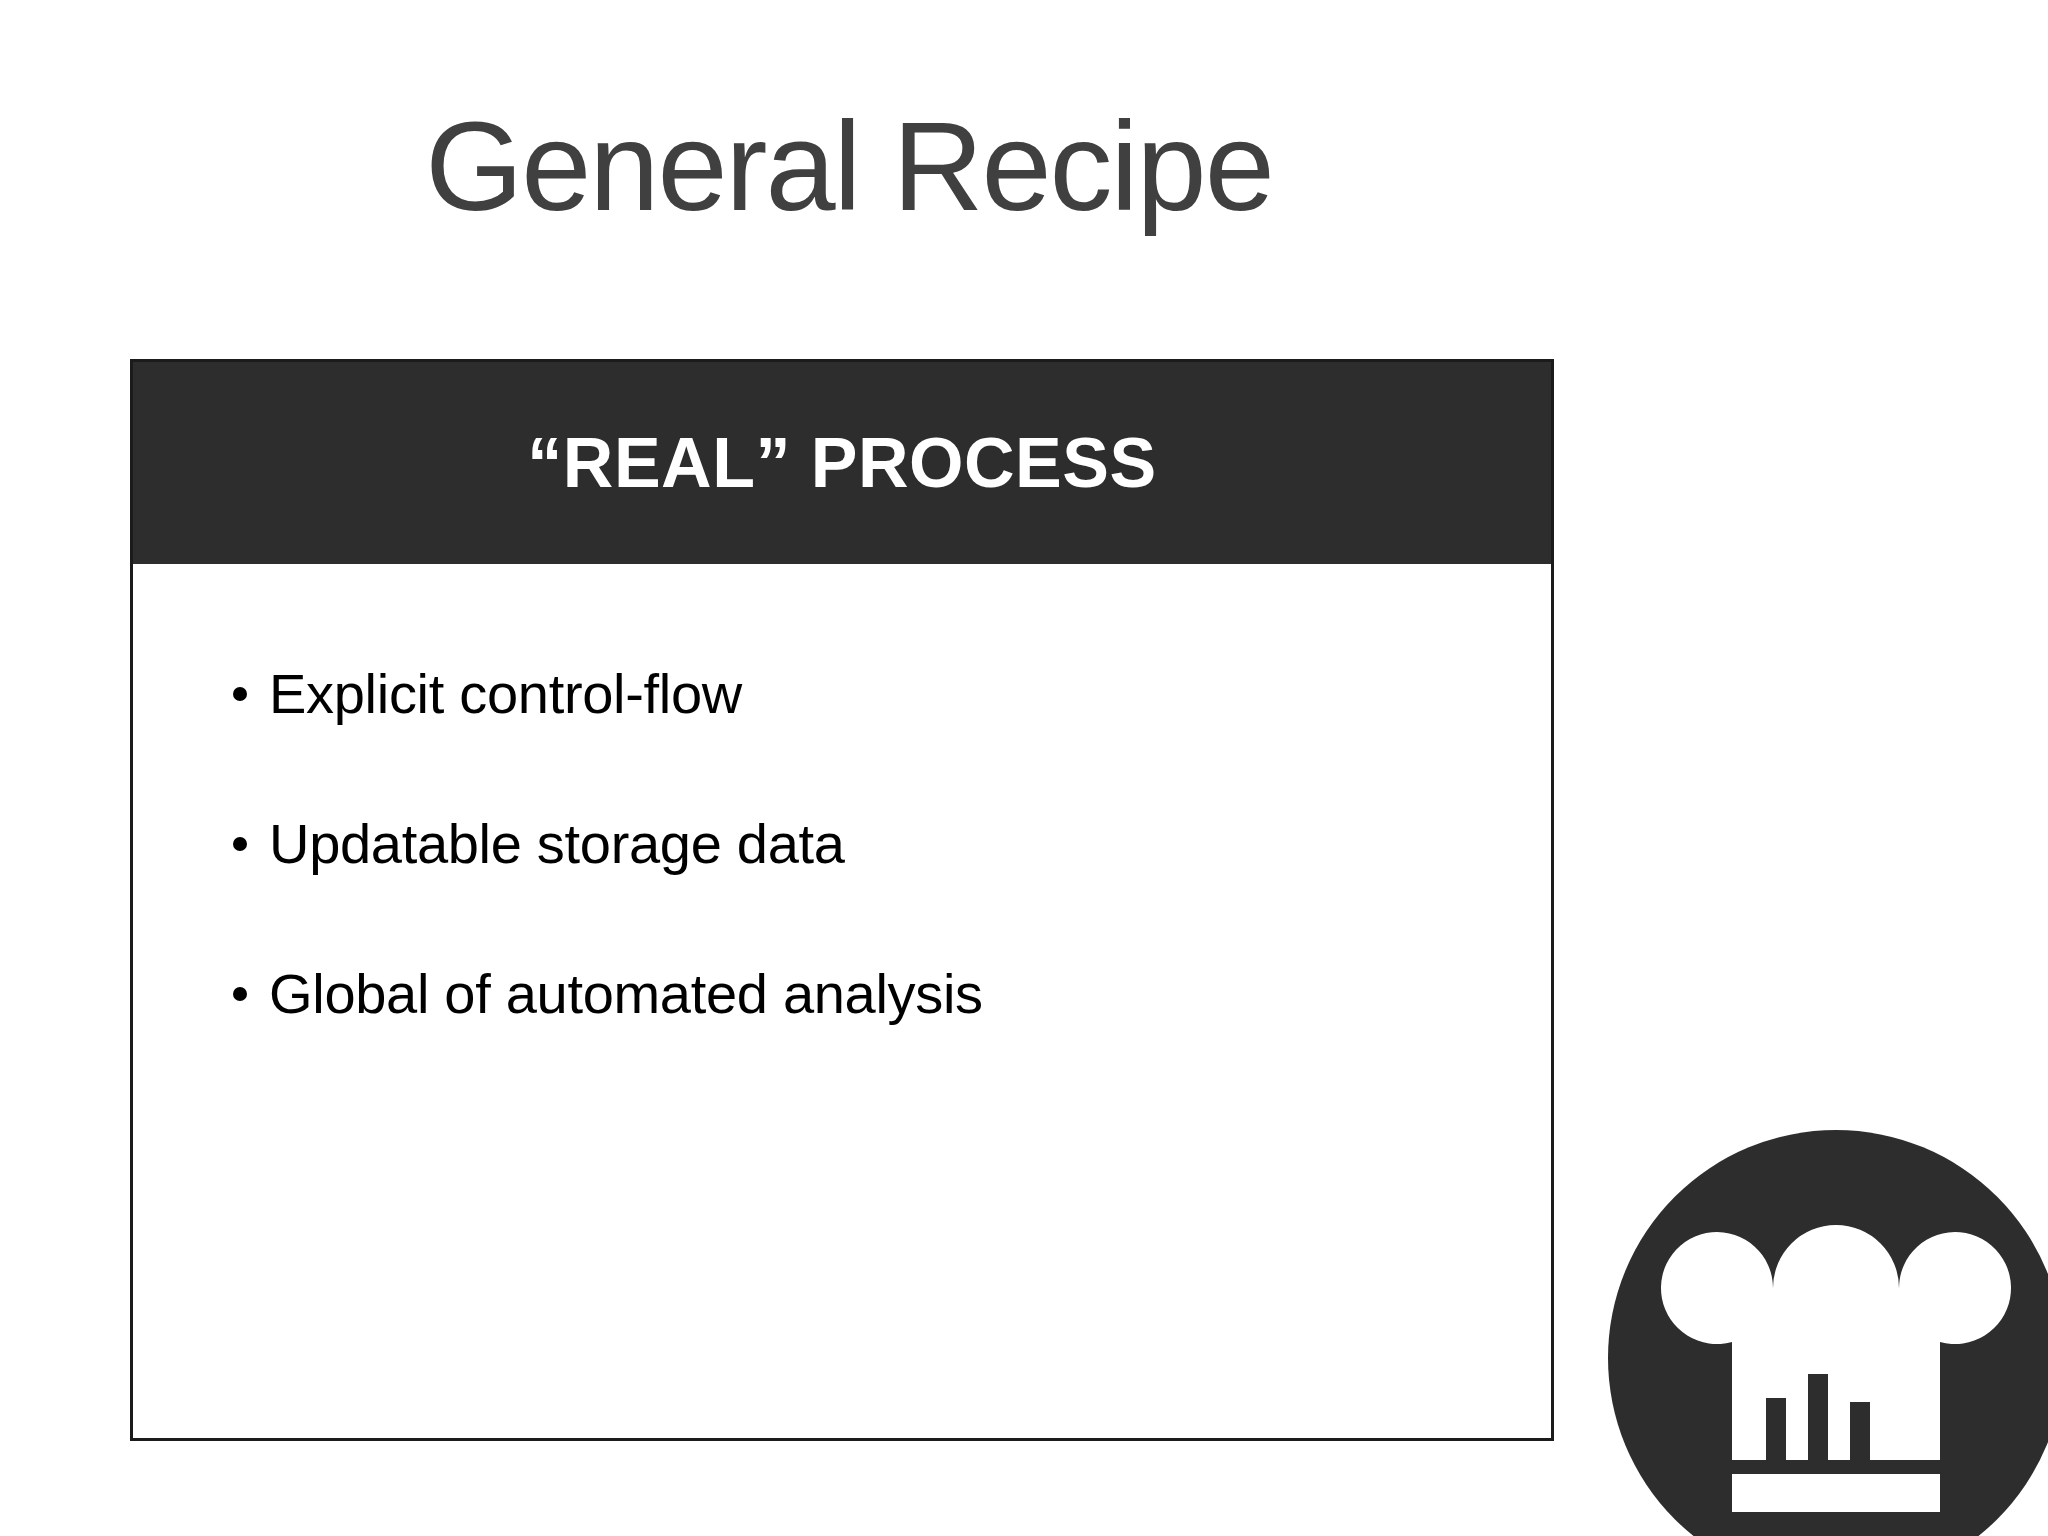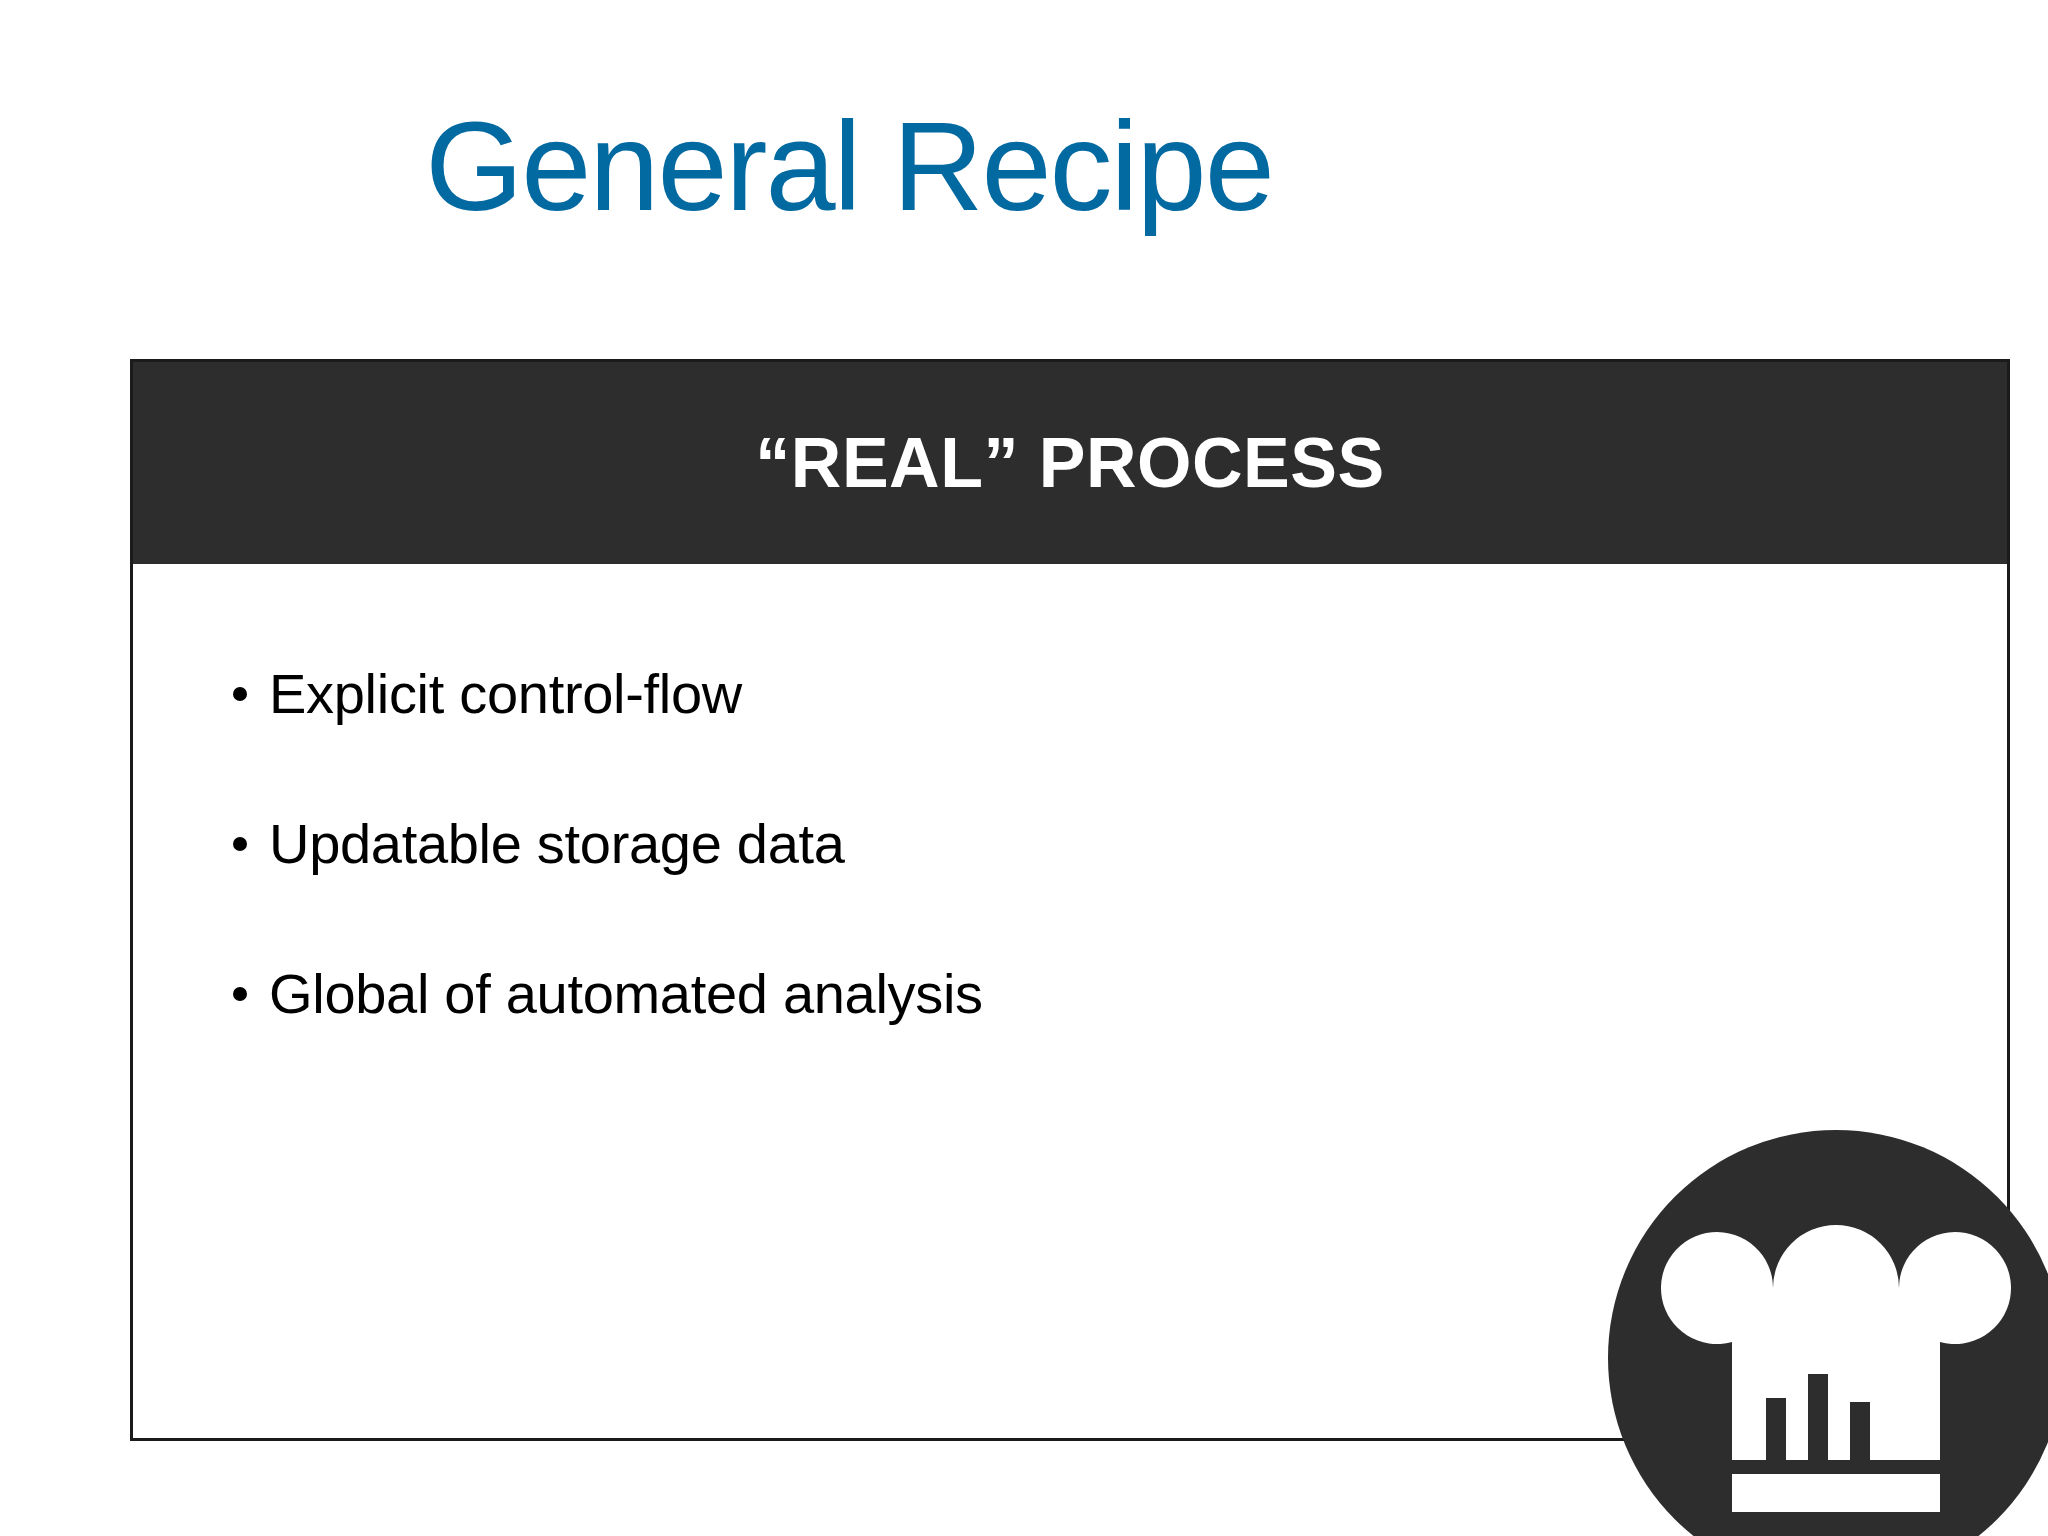--- a/index.html
+++ b/index.html
@@ -26,30 +26,30 @@
     position: absolute;
     left: 0;
     top: 96px;
     width: 1698px;
     text-align: center;
     font-family: "Liberation Sans", sans-serif;
     font-size: 126px;
     font-weight: 400;
     line-height: 1.12;
     letter-spacing: -2px;
-    color: #0369a1;
+    color: #404040;
     white-space: nowrap;
   }
 
   
   #process-box {
     position: absolute;
     left: 130px;
     top: 359px;
-    width: 1880px;
+    width: 1424px;
     height: 1082px;
     box-sizing: border-box;
     border: 3px solid #1b1b1b;
     background: #ffffff;
     z-index: 2;
   }
 
   
   #process-header {
     position: absolute;

